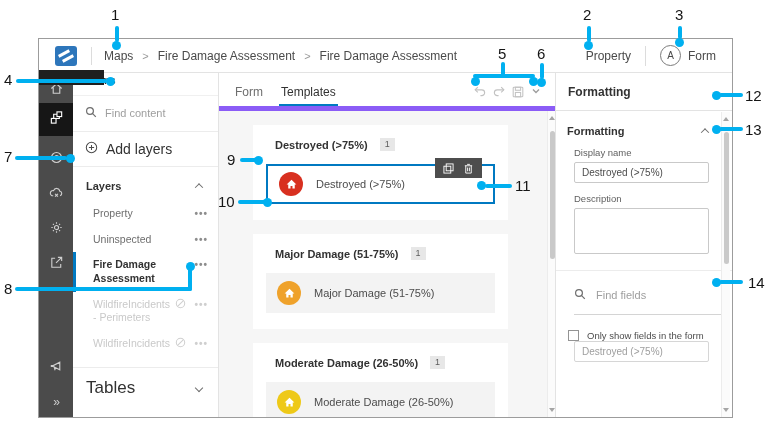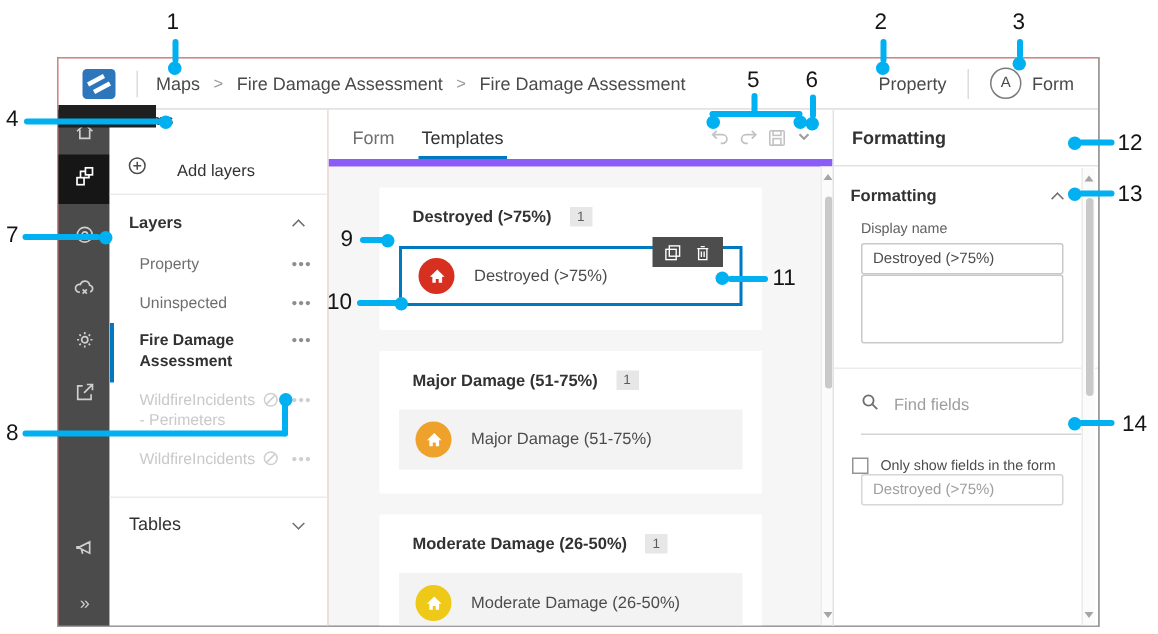--- a/index.html
+++ b/index.html
@@ -40,38 +40,38 @@
 
   
   .forms { position:absolute; top:34px; left:34px; width:146px; bottom:0; background:#fff;
            border-right:1px solid #e3e3e3; overflow:hidden; }
   .forms-title { margin:2px 12px 9px; font-size:10px; font-weight:700; color:#323232; }
   .search-row { display:flex; align-items:center; gap:8px; padding:8px 12px 9px;
                 border-top:1px solid #f0f0f0; border-bottom:1px solid #ececec; }
   .search-row input { border:none; outline:none; width:100px; font-size:11px; color:#4a4a4a;
                       font-family:"Liberation Sans", sans-serif; }
   .search-row input::placeholder { color:#9e9e9e; }
-  .add-row { display:flex; align-items:flex-end; gap:20px; padding:9px 12px;
-             border-bottom:1px solid #ececec; font-size:11px; color:#323232; cursor:pointer; }
+  .add-row { display:flex; align-items:center; gap:8px; padding:9px 12px;
+             border-bottom:1px solid #ececec; font-size:14px; color:#323232; cursor:pointer; }
   .layers-head { display:flex; align-items:center; justify-content:space-between;
                  padding:13px 16px 9px 13px; font-size:11px; font-weight:700; color:#323232; }
   .chev { width:6px; height:6px; border-right:1.4px solid #6e6e6e; border-bottom:1.4px solid #6e6e6e;
           display:inline-block; }
   .chev.up { transform:rotate(-135deg) translate(-1px,-1px); }
   .chev.down { transform:rotate(45deg); }
   .layer-item { display:flex; align-items:flex-start; padding:6px 10px 6px 20px;
                 font-size:10.5px; color:#6e6e6e; line-height:1.3; cursor:pointer; }
   .layer-item .lname { flex:1; max-width:74px; }
   .layer-item .dots { color:#8d8d8d; font-weight:700; letter-spacing:1px; font-size:10px; margin-left:auto; }
   .layer-item.selected { color:#323232; font-weight:700; box-shadow:inset 3px 0 0 #0079c1; }
   .layer-item.disabled { color:#c9c9c9; }
   .layer-item.disabled .dots { color:#cfcfcf; }
   .noedit { margin-left:auto; margin-right:8px; flex:none; }
   .group-row { display:flex; align-items:center; justify-content:space-between;
-               padding:10px 16px 10px 13px; font-size:12px; color:#323232; cursor:pointer; }
+               padding:10px 16px 10px 13px; font-size:17px; color:#323232; cursor:pointer; }
   .tables-sep { border-top:1px solid #ececec; margin-top:10px; }
 
   
   .center { position:absolute; top:34px; left:180px; width:337px; bottom:0; background:#f6f6f6; overflow:hidden; }
   .tabbar { position:absolute; top:0; left:0; right:0; height:38px; background:#fff;
             border-bottom:5px solid #8b5cf6; display:flex; align-items:stretch; }
   .tab { margin-left:14px; padding:12px 2px 0; font-size:12px; color:#6e6e6e; cursor:pointer; }
   .tab.active { color:#323232; font-weight:400; border-bottom:2px solid #0079c1; }
   .tools { position:absolute; right:12px; top:0; height:38px; display:flex; align-items:center; gap:5px; }
   .tools svg { display:block; }
@@ -215,20 +215,29 @@
             </svg>
         </span>
       </div>
       <div class="sb-expand">
         <span>»</span>
       </div>
     </div>
 
     <div class="forms">
       <div class="forms-title">Forms</div>
+      <div class="search-row">
+        <span>
+          <svg width="12" height="12" viewBox="0 0 12 12" style="stroke:#6e6e6e;fill:none;stroke-width:1.2;">
+              <circle cx="5" cy="5" r="3.4"></circle>
+              <path d="M7.6 7.6 L10.8 10.8"></path>
+            </svg>
+        </span>
+        <input type="text" placeholder="Find content" style="">
+      </div>
       <div class="add-row">
         <span>
           <svg width="13" height="13" viewBox="0 0 14 14" style="stroke:#4c4c4c;fill:none;stroke-width:1.1;">
               <circle cx="7" cy="7" r="5.6"></circle>
               <path d="M7 4.2 V9.8 M4.2 7 H9.8"></path>
             </svg>
         </span>
         <span>Add layers</span>
       </div>
       <div class="layers-head">
@@ -382,20 +391,21 @@
 
     <div class="props">
       <div class="props-title">Formatting</div>
 
       <div class="psection-head">
         <span>Formatting</span>
         <span class="chev up"></span>
       </div>
       <div class="field-label">Display name</div>
       <input class="textbox" type="text" value="Destroyed (&gt;75%)" style="">
+      <div class="field-label">Description</div>
       <textarea class="textbox" style=""></textarea>
 
       <div class="pdivider"></div>
 
       <div class="findfields">
         <span>
           <svg width="12" height="12" viewBox="0 0 12 12" style="stroke:#6e6e6e;fill:none;stroke-width:1.2;">
               <circle cx="5" cy="5" r="3.4"></circle>
               <path d="M7.6 7.6 L10.8 10.8"></path>
             </svg>

